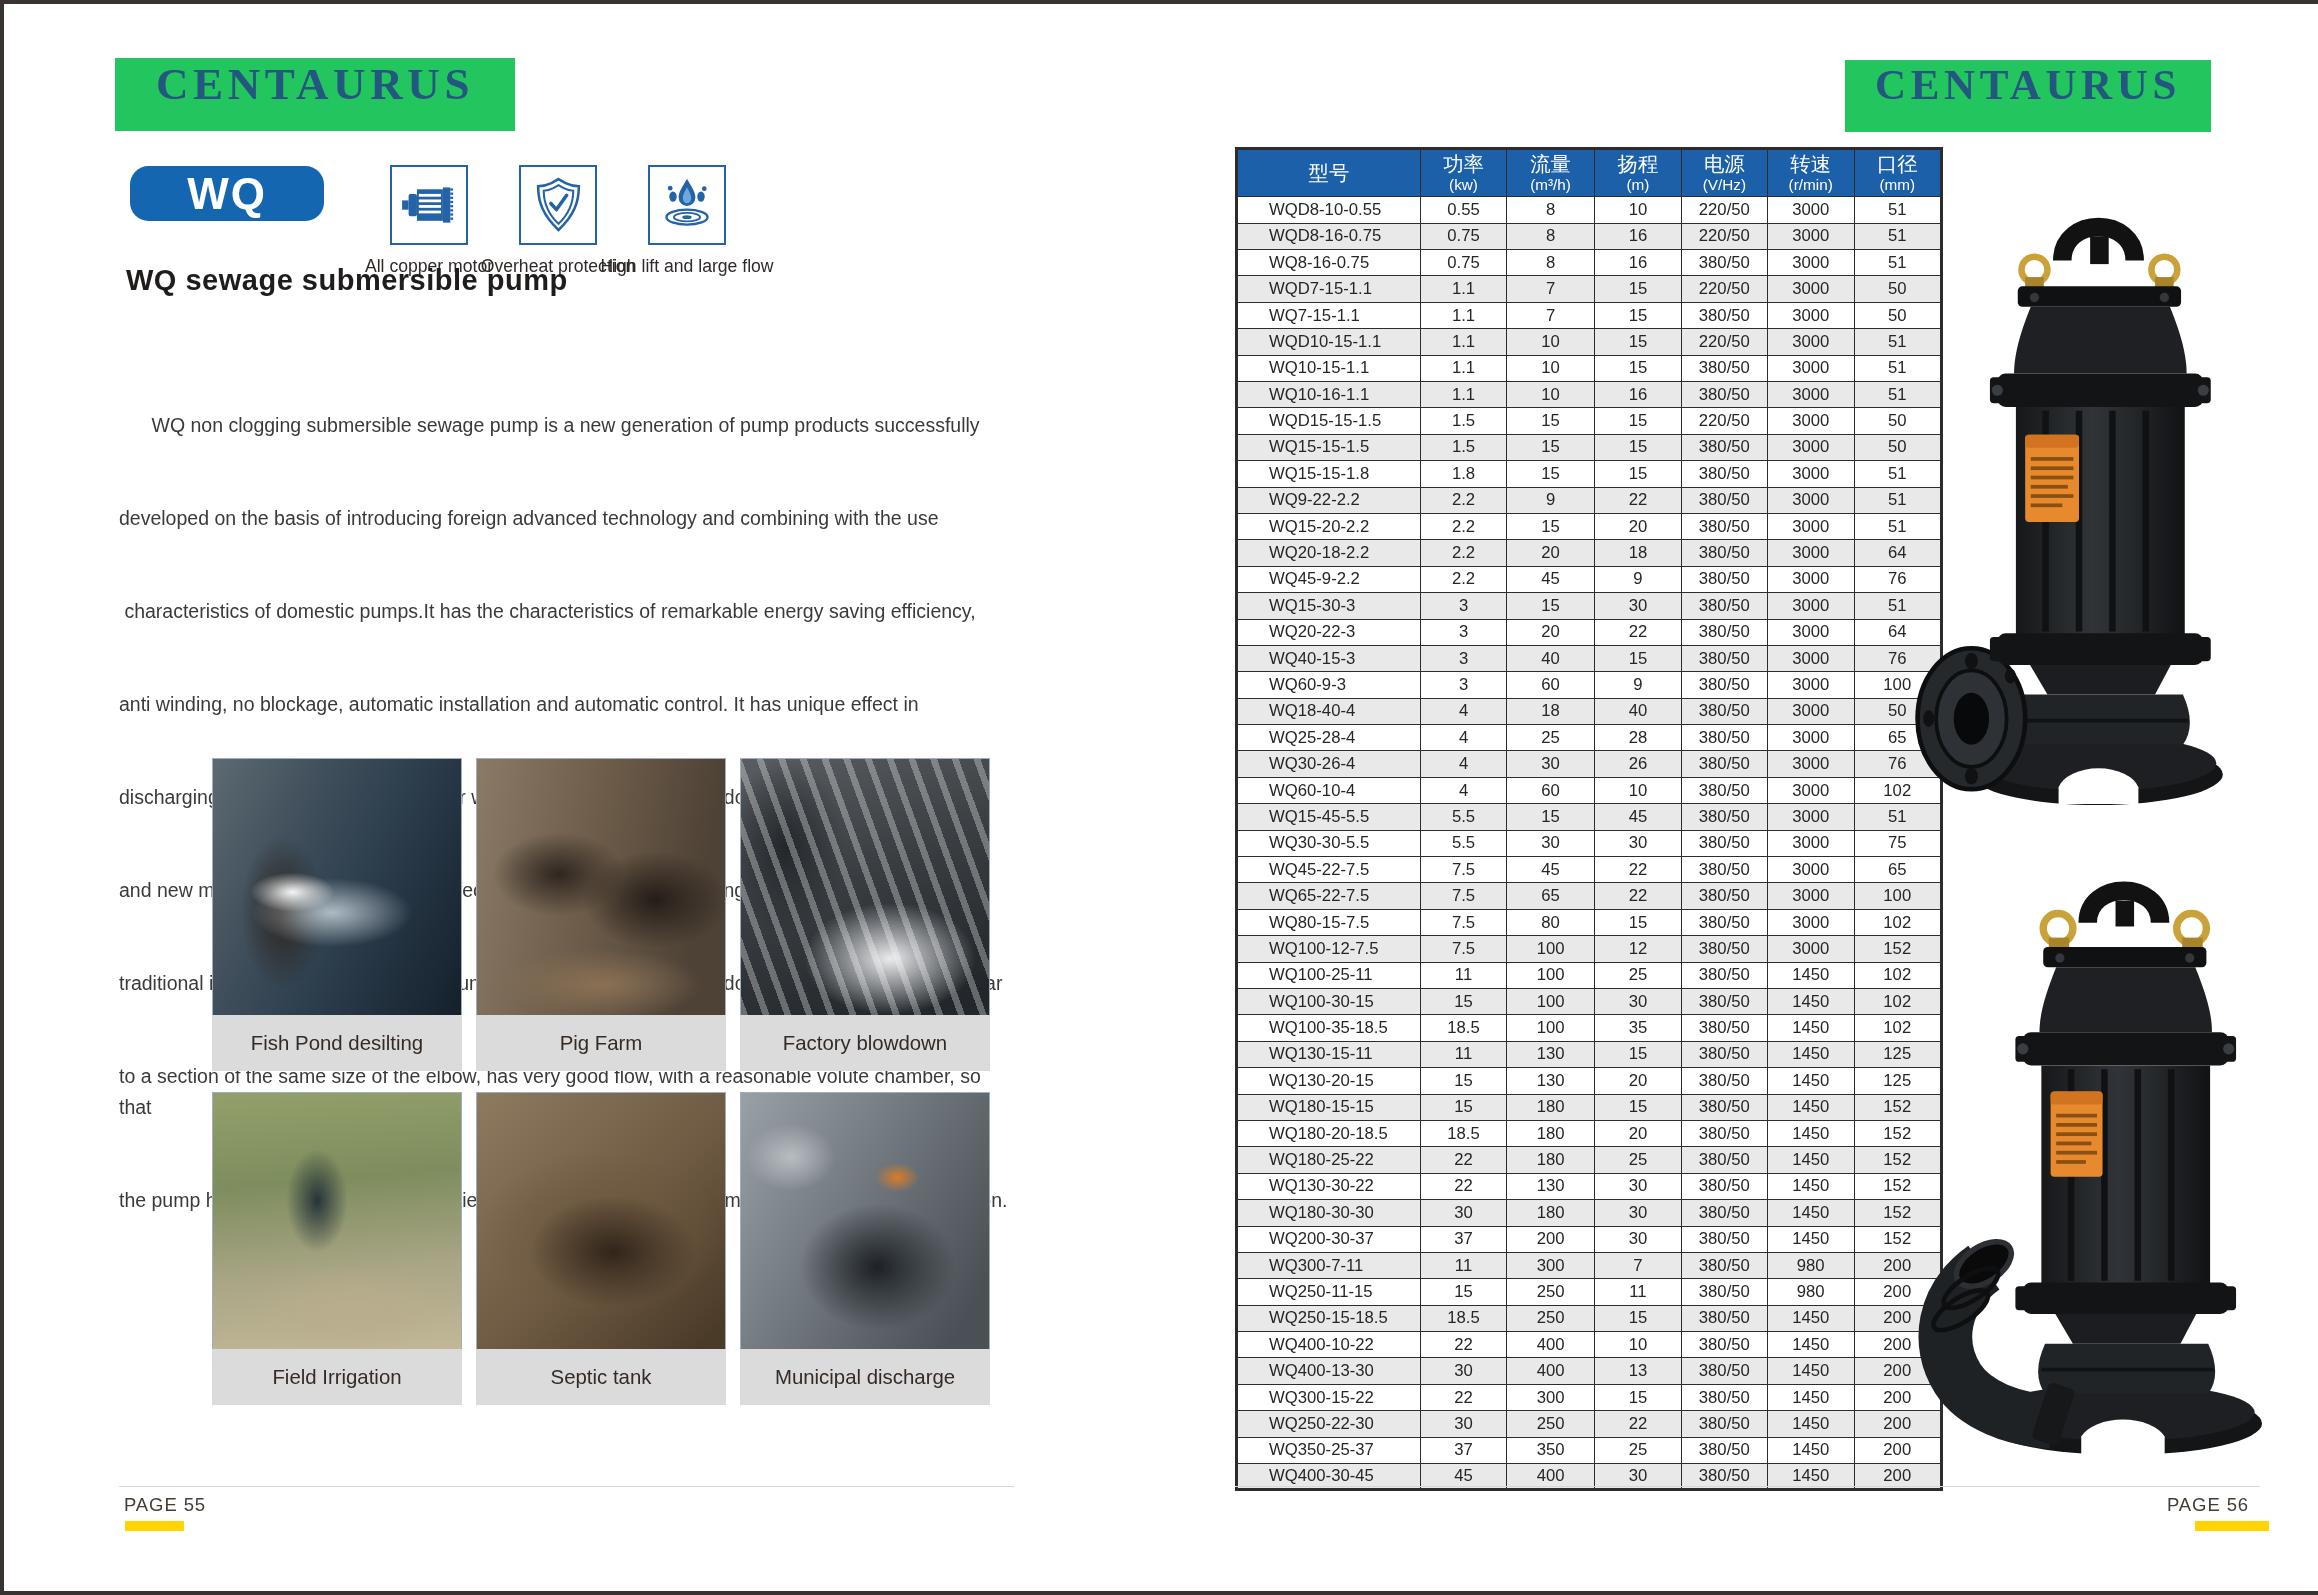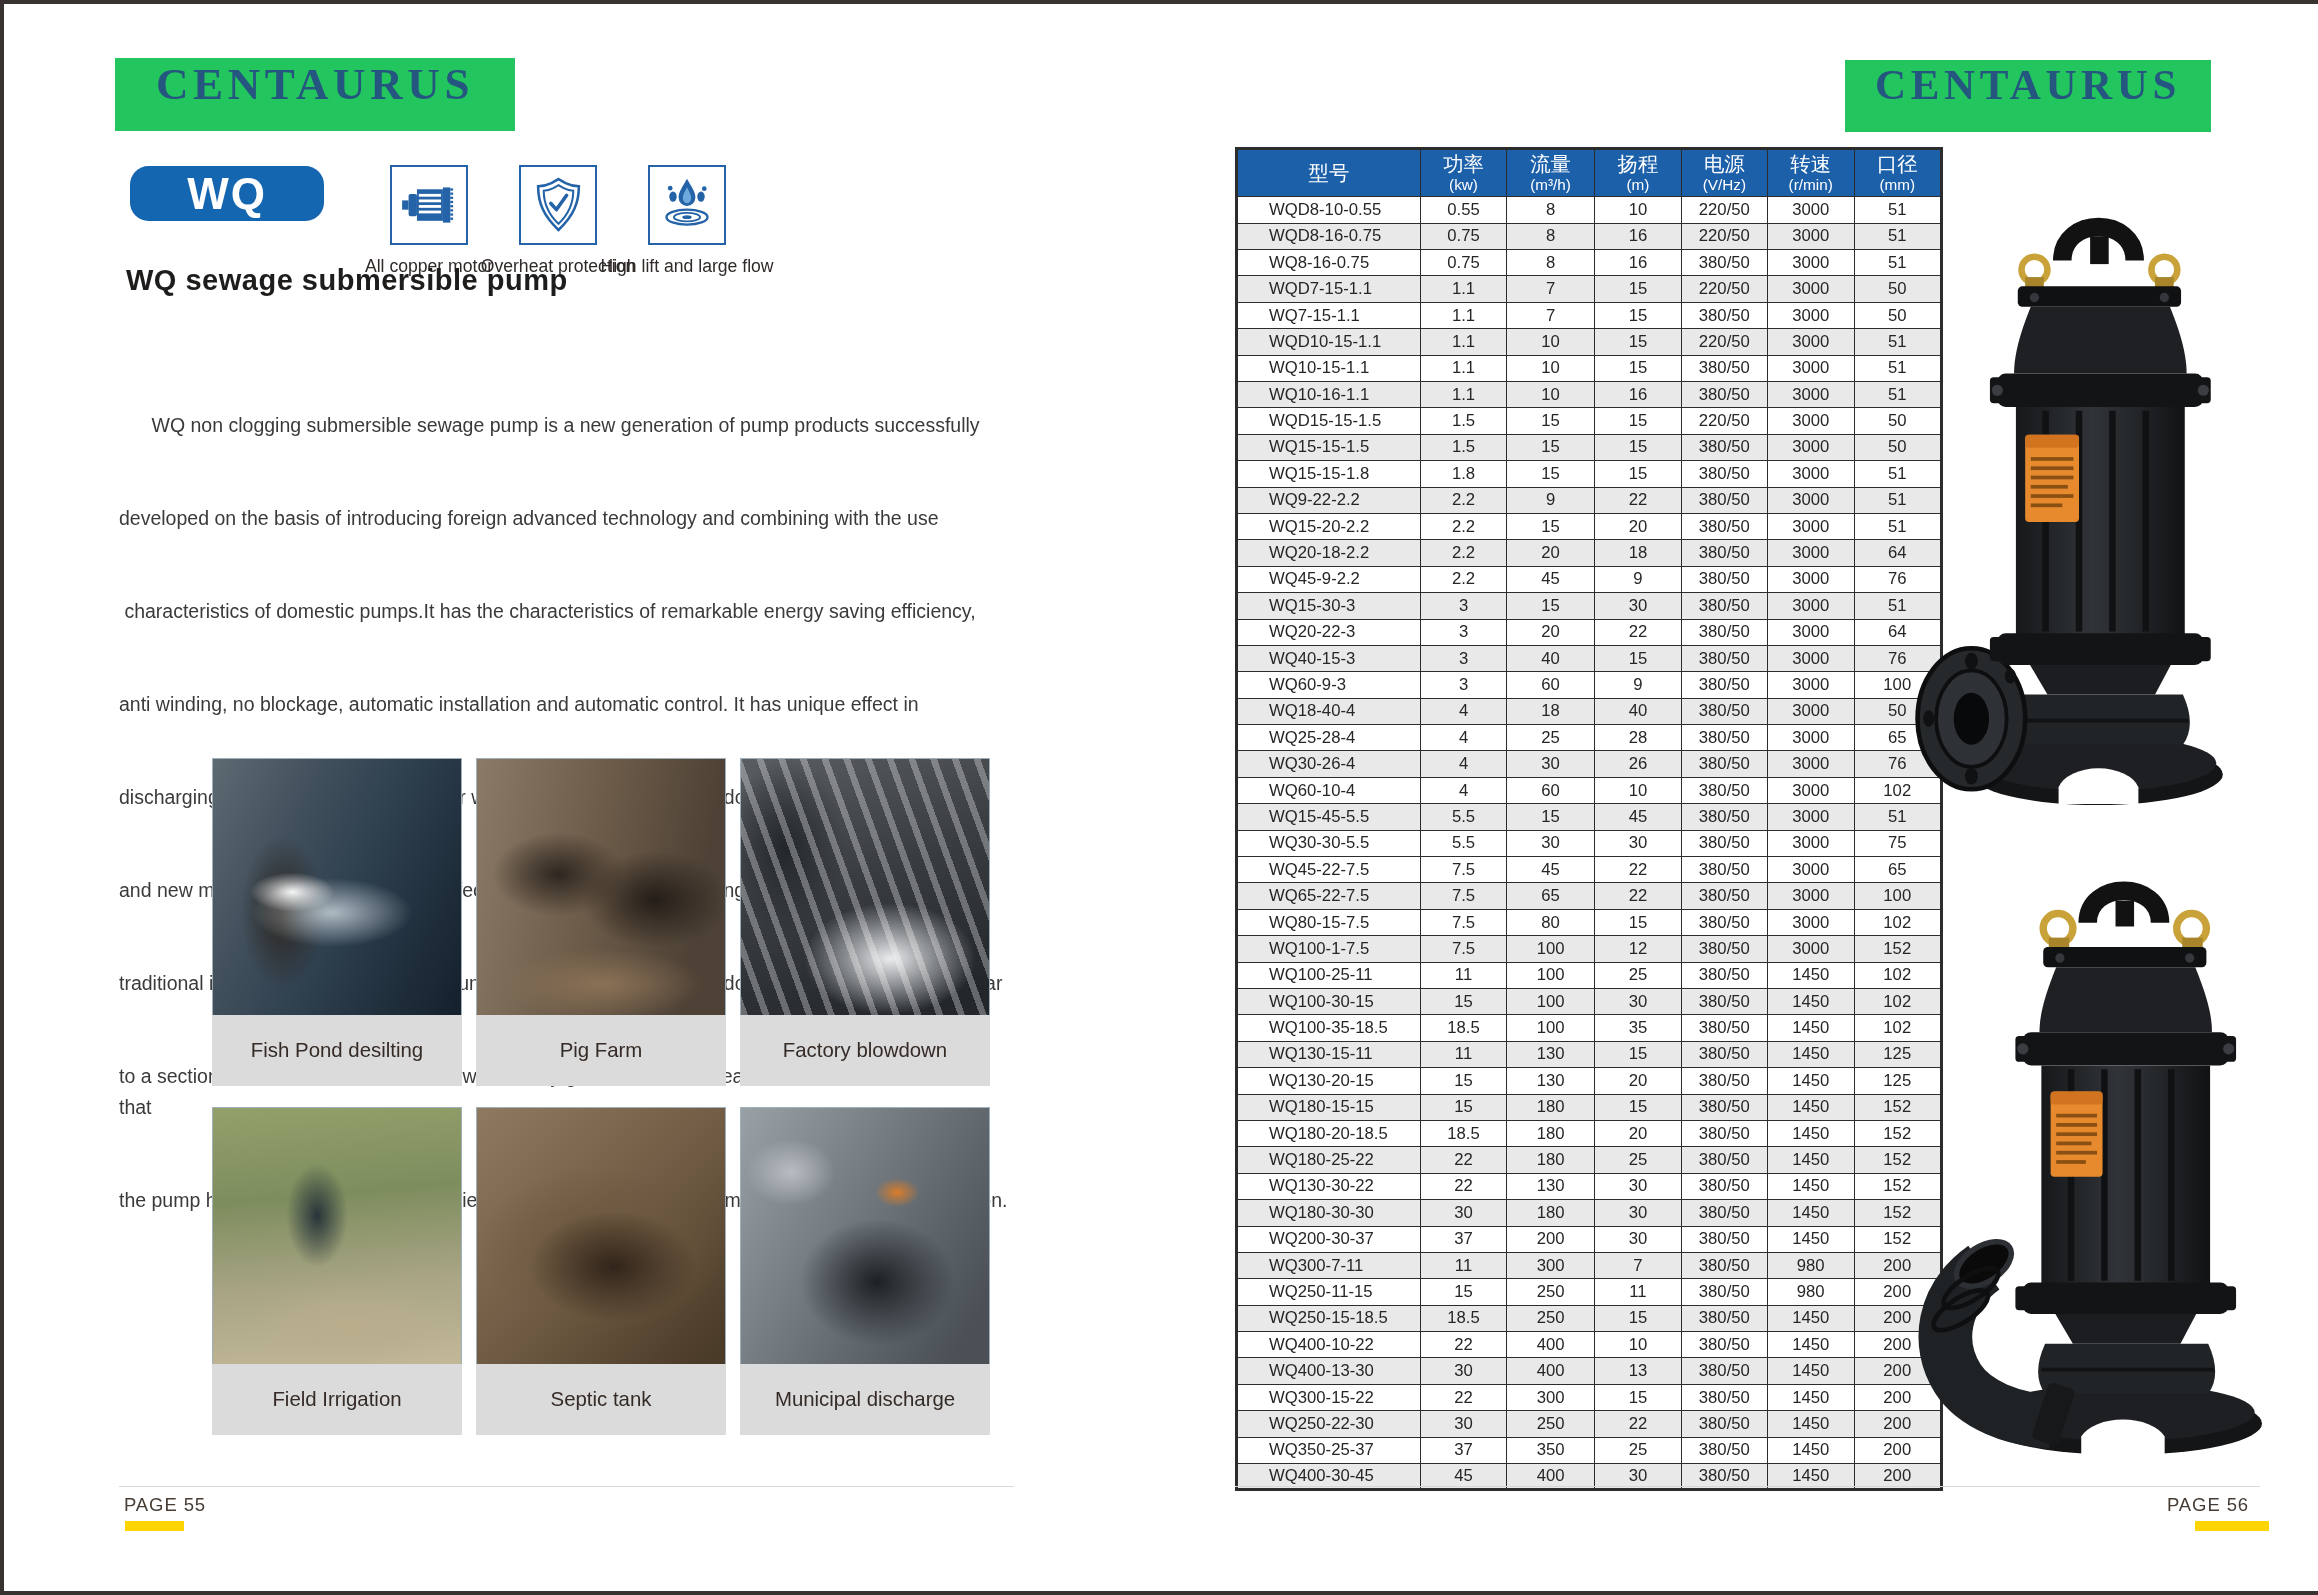--- a/index.html
+++ b/index.html
@@ -56,21 +56,21 @@
   }
 
   
   .apps {
     left:208px; top:754px;
     display:grid; grid-template-columns:repeat(3,250px); gap:21.3px 14px;
   }
   .tile { width:250px; }
   .photo { width:250px; height:257px; border:0.5px solid #9fb0bb; border-bottom:none; }
   .caption {
-    width:250px; height:71px; background:#DBDBDB;
+    width:250px; height:56px; background:#DBDBDB;
     display:flex; align-items:center; justify-content:center;
     font-size:20.4px; color:#352b26;
   }
   .photo-1{background:
     radial-gradient(ellipse 60px 28px at 32% 52%, rgba(255,255,255,.95), rgba(255,255,255,0) 70%),
     radial-gradient(ellipse 107px 46px at 48% 60%, rgba(216,228,234,.75), rgba(216,228,234,0) 75%),
     radial-gradient(ellipse 56px 102px at 28% 60%, #2c2620, rgba(44,38,32,0) 75%),
     linear-gradient(115deg,#5d6a72 0%,#41505c 30%,#2e3f4e 55%,#14202c 100%);}
   .photo-2{background:
     radial-gradient(ellipse 88px 56px at 33% 45%, #2e2620, rgba(46,38,32,0) 75%),
@@ -535,21 +535,21 @@
         <tr>
           <td class="model">WQ80-15-7.5</td>
           <td>7.5</td>
           <td>80</td>
           <td>15</td>
           <td>380/50</td>
           <td>3000</td>
           <td>102</td>
         </tr>
         <tr class="alt">
-          <td class="model">WQ100-1-7.5</td>
+          <td class="model">WQ100-12-7.5</td>
           <td>7.5</td>
           <td>100</td>
           <td>12</td>
           <td>380/50</td>
           <td>3000</td>
           <td>152</td>
         </tr>
         <tr>
           <td class="model">WQ100-25-11</td>
           <td>11</td>

